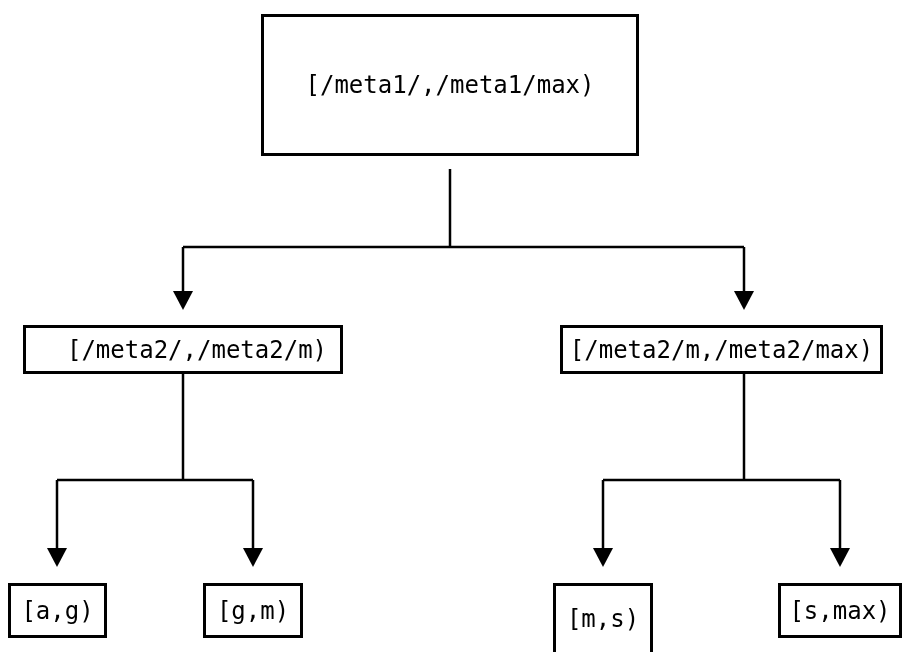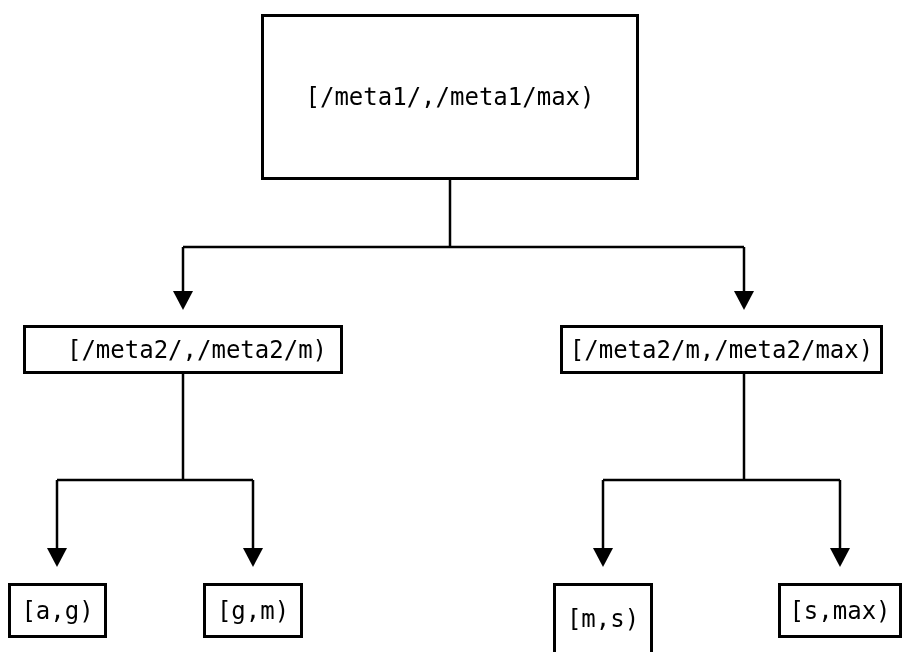--- a/index.html
+++ b/index.html
@@ -28,21 +28,21 @@
     border: 3px solid #000000;
     background: #ffffff;
     color: #000000;
     display: flex;
     align-items: center;
     justify-content: center;
     font-size: 24px;
     line-height: 1;
     white-space: pre;
   }
-  .n-root { left: 261px; top: 14px;  width: 378px; height: 166px; }
+  .n-root { left: 261px; top: 14px;  width: 378px; height: 142px; }
   .n-l    { left: 23px;  top: 325px; width: 320px; height: 49px; padding-left: 28px; }
   .n-r    { left: 560px; top: 325px; width: 323px; height: 49px; }
   .n-ll   { left: 8px;   top: 583px; width: 99px;  height: 55px; }
   .n-lr   { left: 203px; top: 583px; width: 100px; height: 55px; }
   .n-rl   { left: 553px; top: 583px; width: 100px; height: 72px; }
   .n-rr   { left: 778px; top: 583px; width: 124px; height: 55px; }
 </style>
 </head>
 <body>
 

